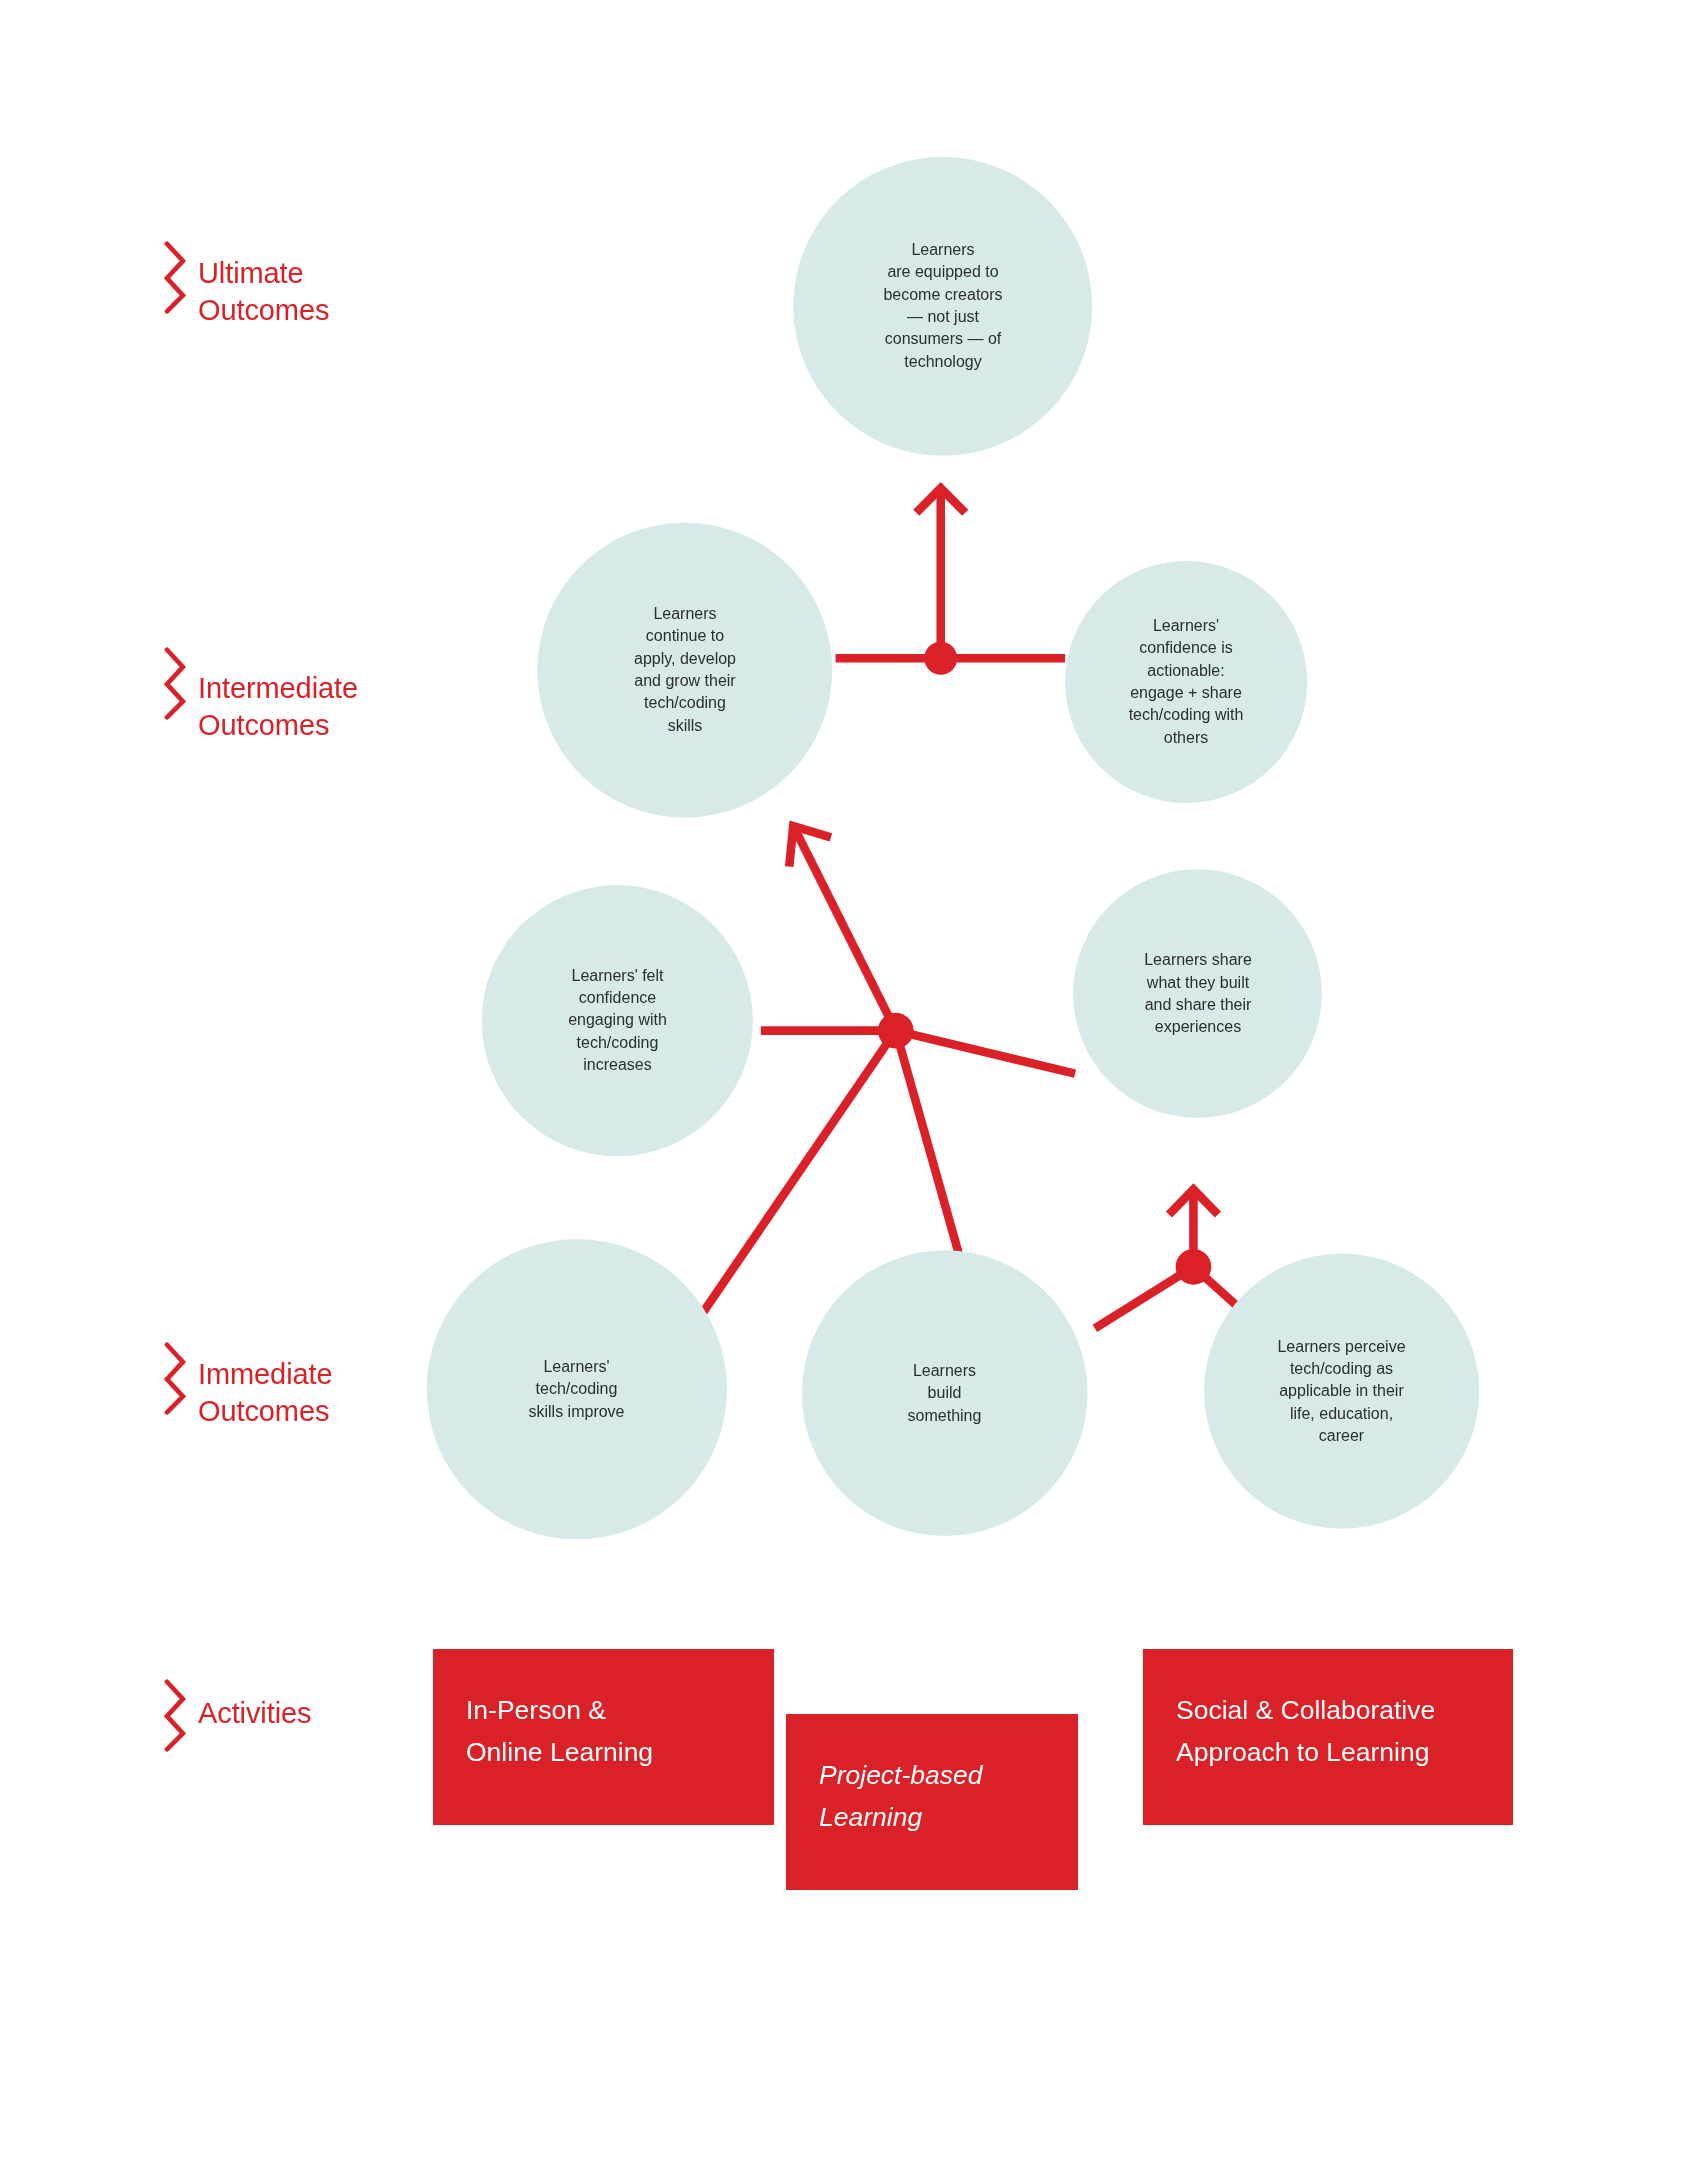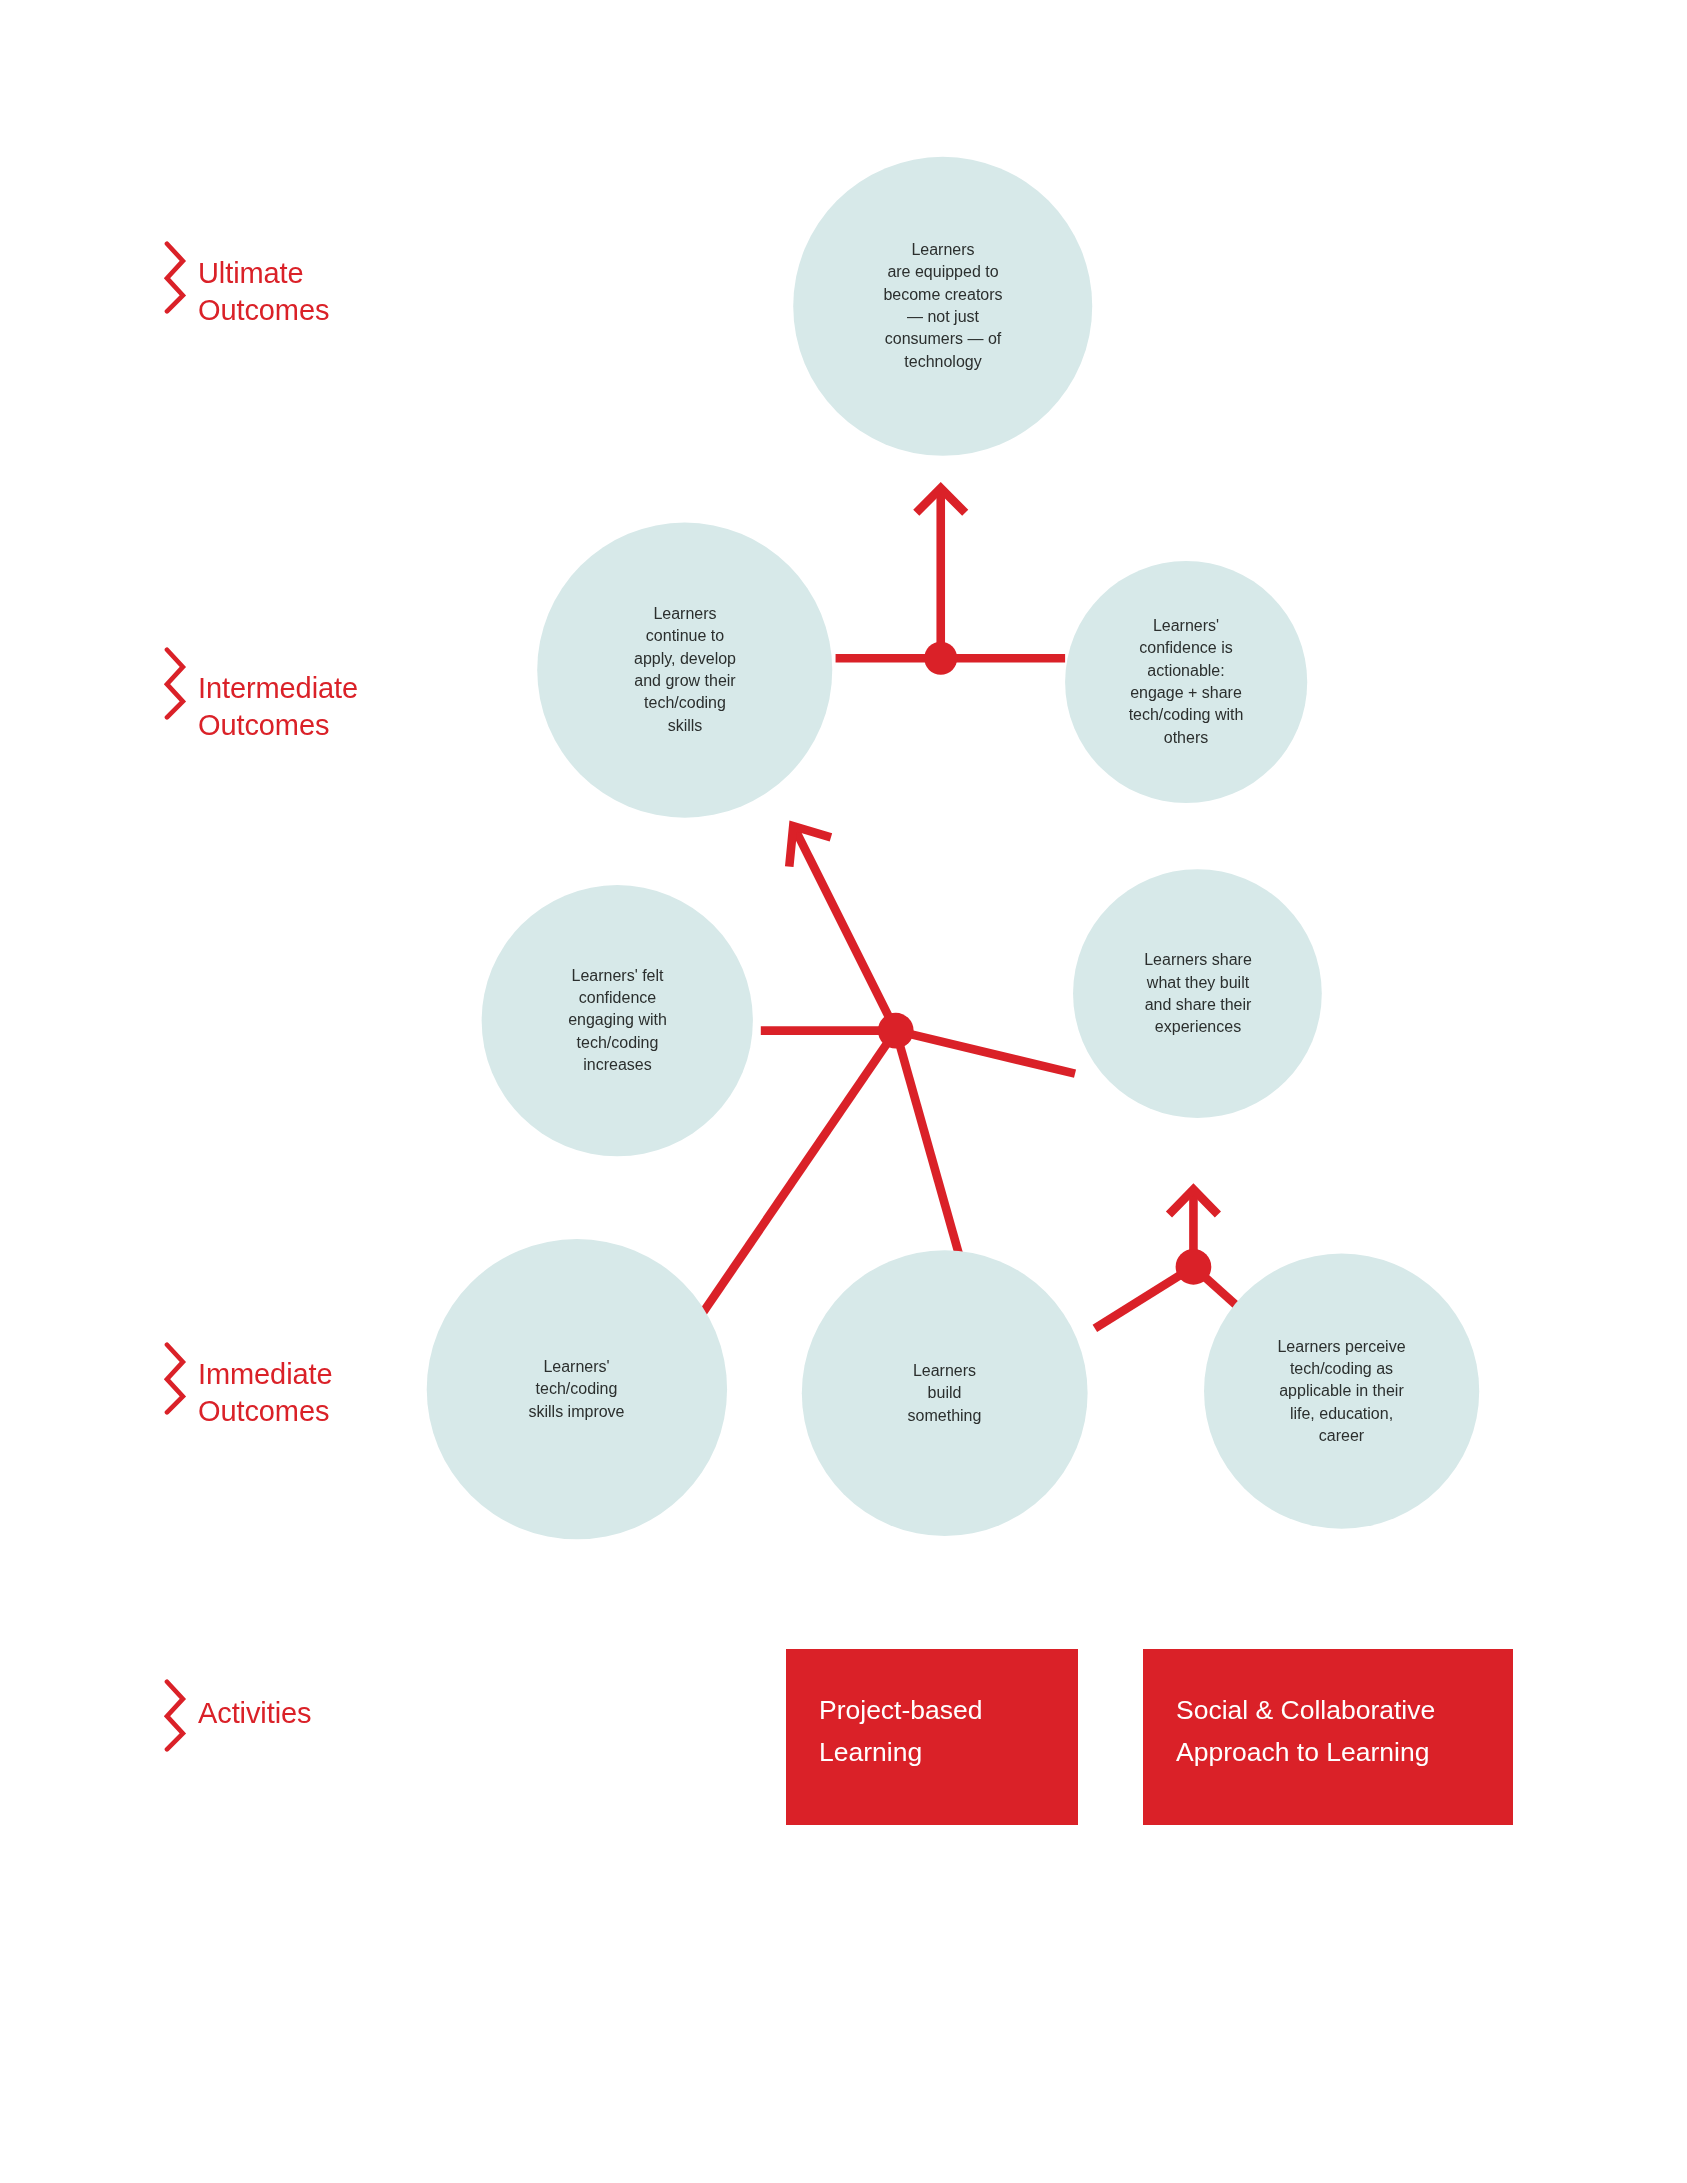--- a/index.html
+++ b/index.html
@@ -178,21 +178,23 @@
   <div class="circle-text" style="left:812px; top:1342px; width:265px; height:103px;">Learners
 build
 something</div>
 
   <div class="circle-text" style="left:1196px; top:1307px; width:291px; height:169px;">Learners perceive
 tech/coding as
 applicable in their
 life, education,
 career</div>
 
-
-  <div class="activity-box" style="left:786px; top:1649px; width:292px; height:176px;">Project-based
+  <div class="activity-box" style="left:433px; top:1649px; width:341px; height:176px;">In-Person &amp;
+Online Learning</div>
+
+  <div class="activity-box" style="left:786px; top:1714px; width:292px; height:176px;font-style:italic;">Project-based
 Learning</div>
 
   <div class="activity-box" style="left:1143px; top:1649px; width:370px; height:176px;">Social &amp; Collaborative
 Approach to Learning</div>
 
 </div>
 
 
 </body></html>

